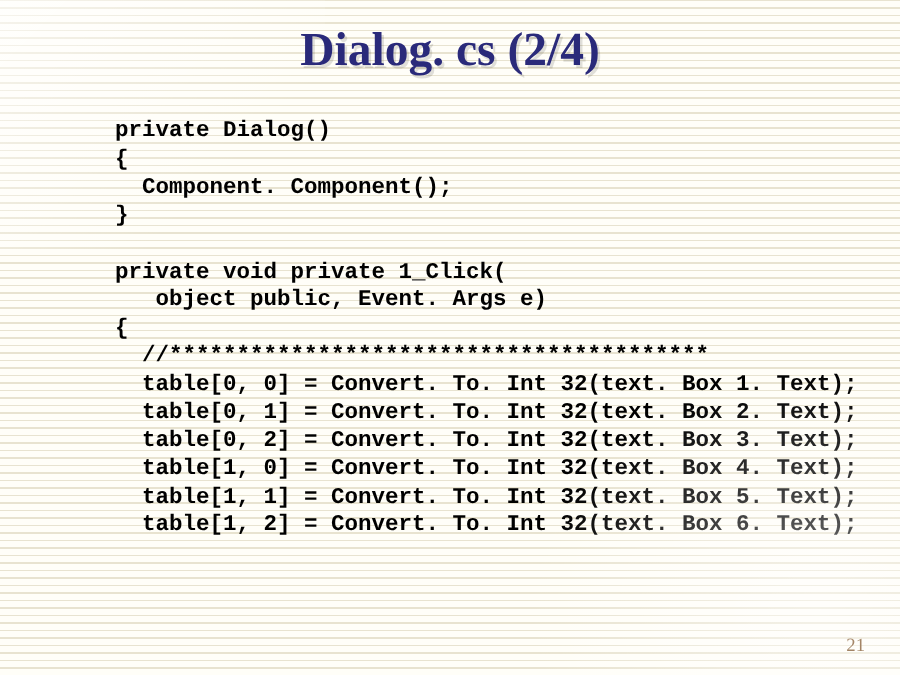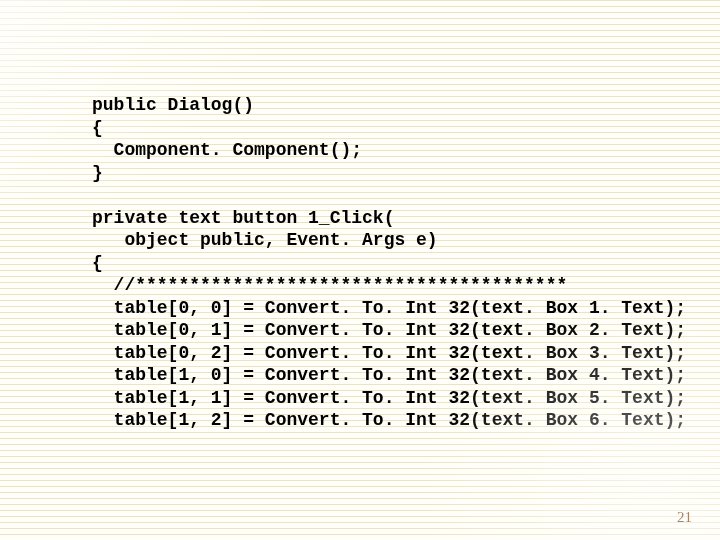--- a/index.html
+++ b/index.html
@@ -78,27 +78,28 @@
     font-family: "Times New Roman", Times, serif;
     font-size: 15px;
     color: #663300;
   }
 </style>
 </head>
 <body>
 
 <div class="slide">
 
+  <div class="title">Dialog. cs (2/4)</div>
 
-  <div class="code"><span>public Dialog()</span>
+  <div class="code"><span>private Dialog()</span>
 <span>{</span>
 <span>  Component. Component();</span>
 <span>}</span>
 <span></span>
-<span>private text button 1_Click(</span>
+<span>private void private 1_Click(</span>
 <span>   object public, Event. Args e)</span>
 <span>{</span>
 <span>  //****************************************</span>
 <span>  table[0, 0] = Convert. To. Int 32(text. Box 1. Text);</span>
 <span>  table[0, 1] = Convert. To. Int 32(text. Box 2. Text);</span>
 <span>  table[0, 2] = Convert. To. Int 32(text. Box 3. Text);</span>
 <span>  table[1, 0] = Convert. To. Int 32(text. Box 4. Text);</span>
 <span>  table[1, 1] = Convert. To. Int 32(text. Box 5. Text);</span>
 <span>  table[1, 2] = Convert. To. Int 32(text. Box 6. Text);</span></div>
 

